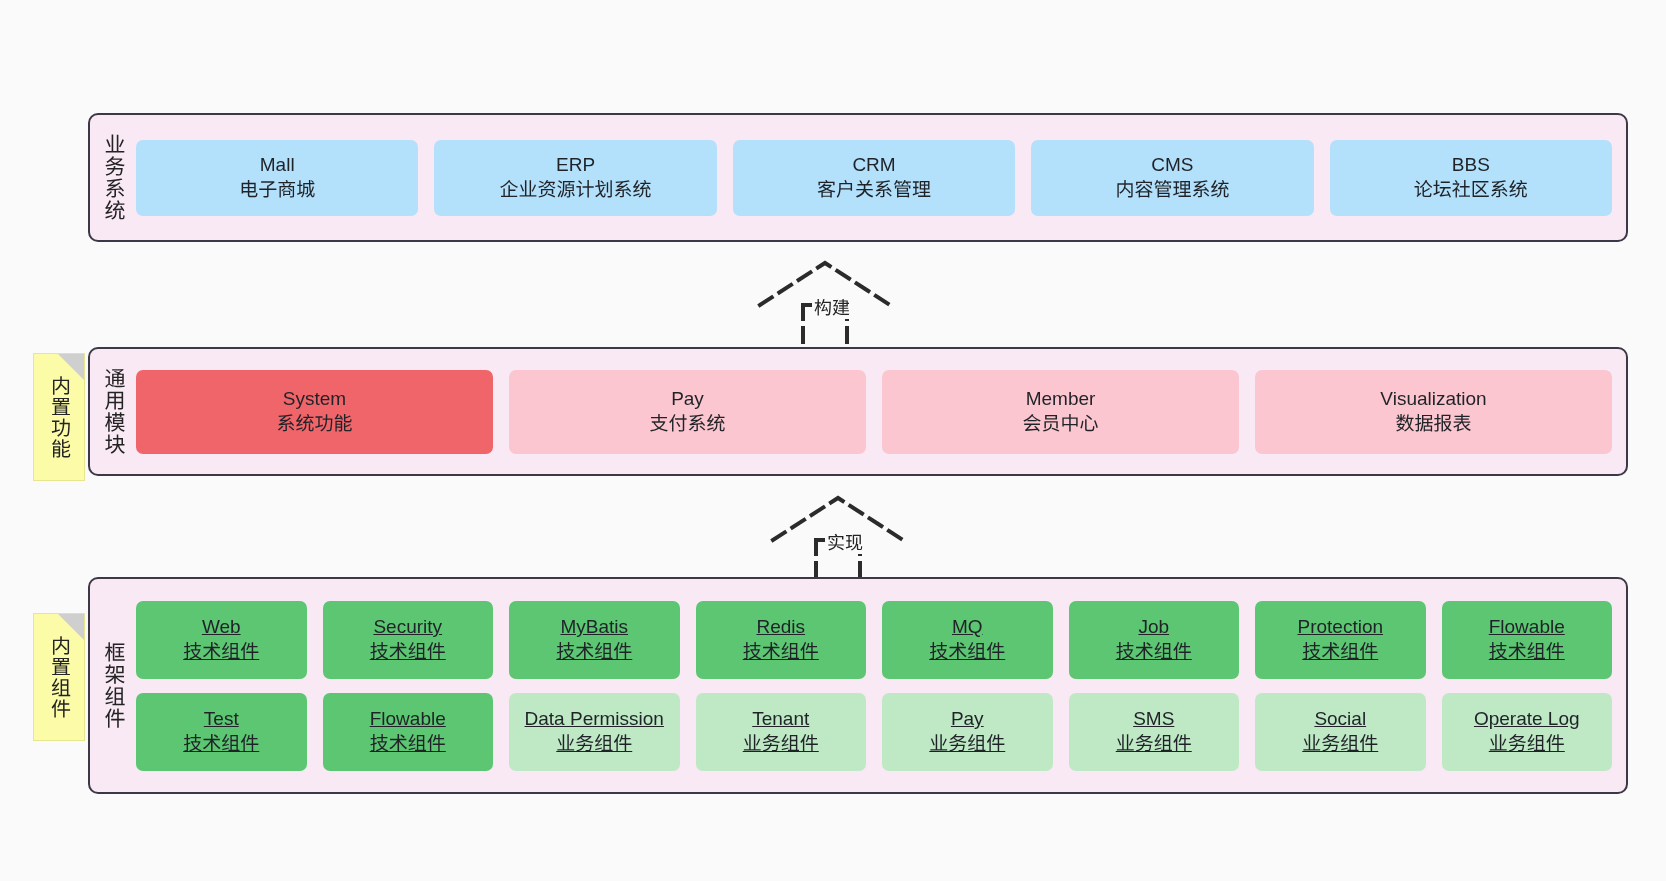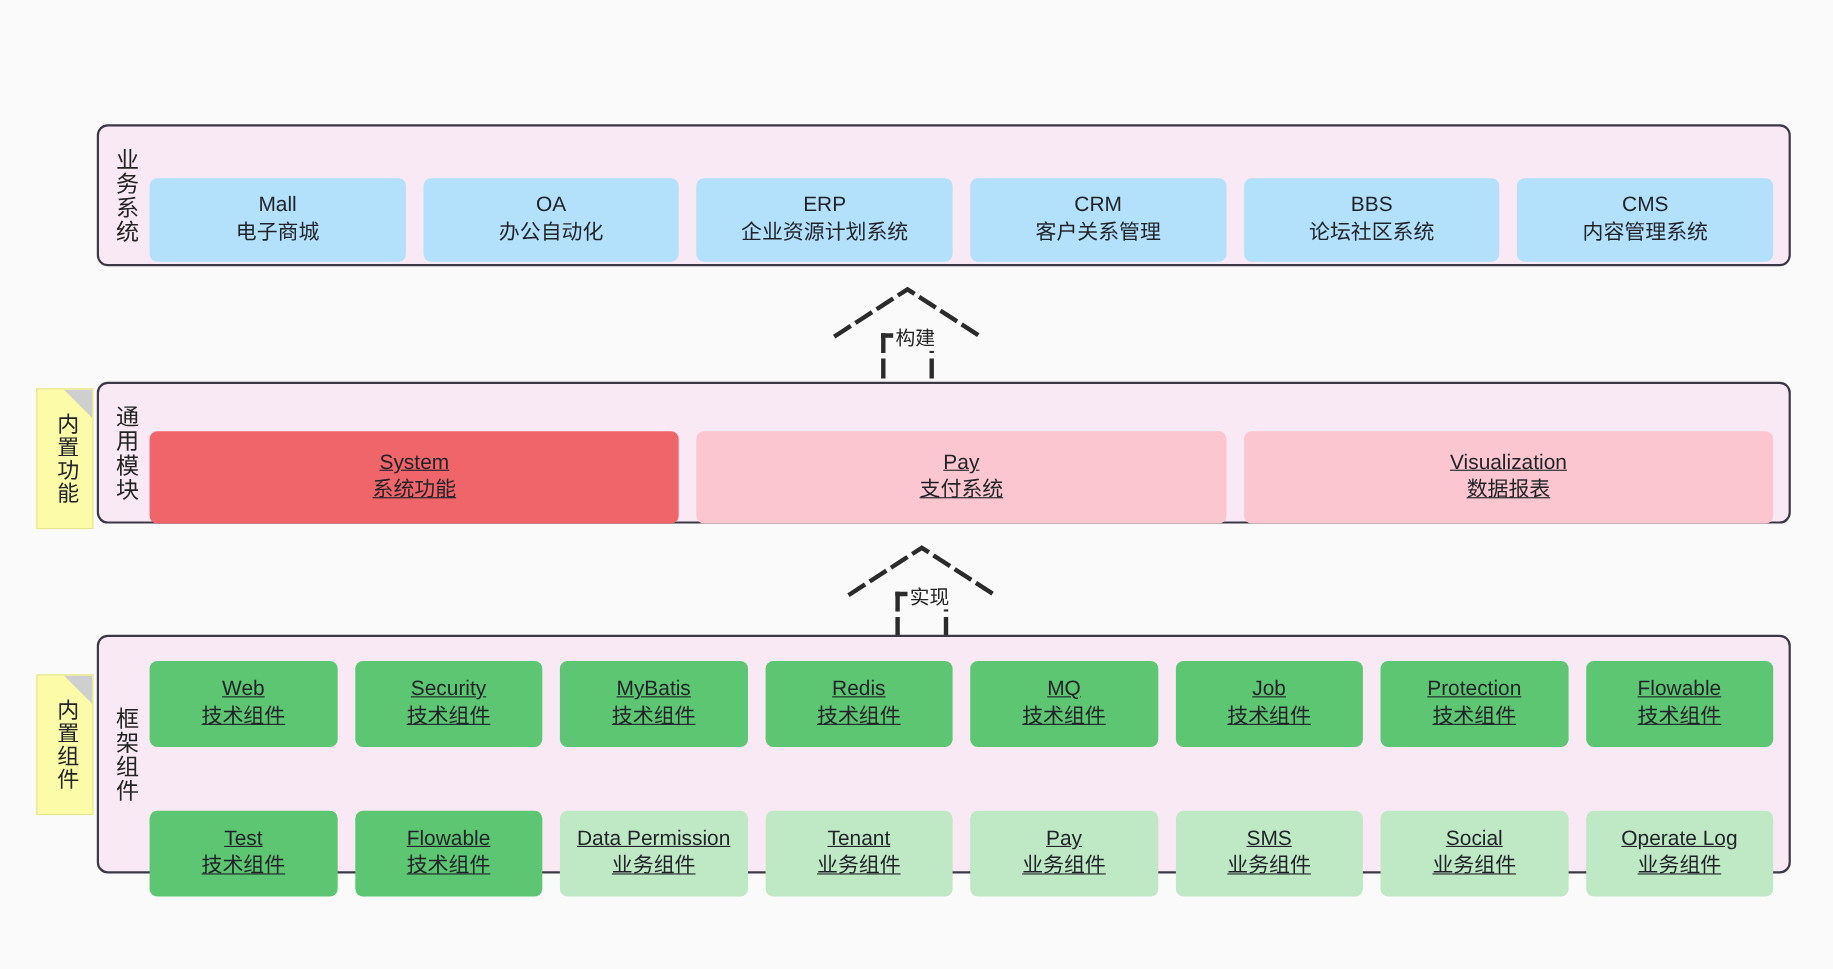--- a/index.html
+++ b/index.html
@@ -73,27 +73,26 @@
     border-radius: 7px;
     display: flex;
     flex-direction: column;
     justify-content: center;
     text-align: center;
     font-size: 19px;
     line-height: 1.28;
     color: #1f2328;
     padding: 4px 6px;
     min-width: 0;
-    margin-top: 44px;
   }
   .card .t1 { white-space: normal; }
   .card .t2 { white-space: nowrap; }
 
   .h-biz   { height: 76px; }
-  .h-mod   { height: 84px; text-decoration: underline; }
+  .h-mod   { height: 84px; }
   .h-comp  { height: 78px; text-decoration: underline; }
 
   .c-blue      { background: #b3e0fb; }
   .c-red       { background: #f0656a; }
   .c-pink      { background: #fbc6cf; }
   .c-green     { background: #5cc672; }
   .c-lgreen    { background: #bfe8c5; }
 
   
   .sticky {
@@ -145,38 +144,34 @@
 
   <div class="layer" id="layer-business" style="left:88px; top:113px; width:1540px; height:129px;">
     <div class="layer-label">业务系统</div>
     <div class="layer-body">
       <div class="row">
         <div class="card h-biz c-blue">
           <span class="t1">Mall</span>
           <span class="t2">电子商城</span>
         </div>
         <div class="card h-biz c-blue">
-          <span class="t1">OA</span>
-          <span class="t2">办公自动化</span>
-        </div>
-        <div class="card h-biz c-blue">
           <span class="t1">ERP</span>
           <span class="t2">企业资源计划系统</span>
         </div>
         <div class="card h-biz c-blue">
           <span class="t1">CRM</span>
           <span class="t2">客户关系管理</span>
         </div>
         <div class="card h-biz c-blue">
+          <span class="t1">CMS</span>
+          <span class="t2">内容管理系统</span>
+        </div>
+        <div class="card h-biz c-blue">
           <span class="t1">BBS</span>
           <span class="t2">论坛社区系统</span>
-        </div>
-        <div class="card h-biz c-blue">
-          <span class="t1">CMS</span>
-          <span class="t2">内容管理系统</span>
         </div>
       </div>
     </div>
   </div>
 
   <div class="connector" style="left:755px; top:255px; width:150px; height:90px;">
     <svg width="150" height="90" viewBox="0 0 150 90">
       <polyline points="5,50 70,8 135,50" fill="none" stroke="#2b2b2b" stroke-width="4" stroke-dasharray="14,9" stroke-linecap="square"></polyline>
       <polyline points="48,50 48,88" fill="none" stroke="#2b2b2b" stroke-width="4" stroke-dasharray="14,9" stroke-linecap="square"></polyline>
       <polyline points="92,50 92,88" fill="none" stroke="#2b2b2b" stroke-width="4" stroke-dasharray="14,9" stroke-linecap="square"></polyline>
@@ -196,20 +191,24 @@
       <div class="row">
         <div class="card h-mod c-red">
           <span class="t1">System</span>
           <span class="t2">系统功能</span>
         </div>
         <div class="card h-mod c-pink">
           <span class="t1">Pay</span>
           <span class="t2">支付系统</span>
         </div>
         <div class="card h-mod c-pink">
+          <span class="t1">Member</span>
+          <span class="t2">会员中心</span>
+        </div>
+        <div class="card h-mod c-pink">
           <span class="t1">Visualization</span>
           <span class="t2">数据报表</span>
         </div>
       </div>
     </div>
   </div>
 
   <div class="connector" style="left:768px; top:490px; width:150px; height:90px;">
     <svg width="150" height="90" viewBox="0 0 150 90">
       <polyline points="5,50 70,8 135,50" fill="none" stroke="#2b2b2b" stroke-width="4" stroke-dasharray="14,9" stroke-linecap="square"></polyline>

